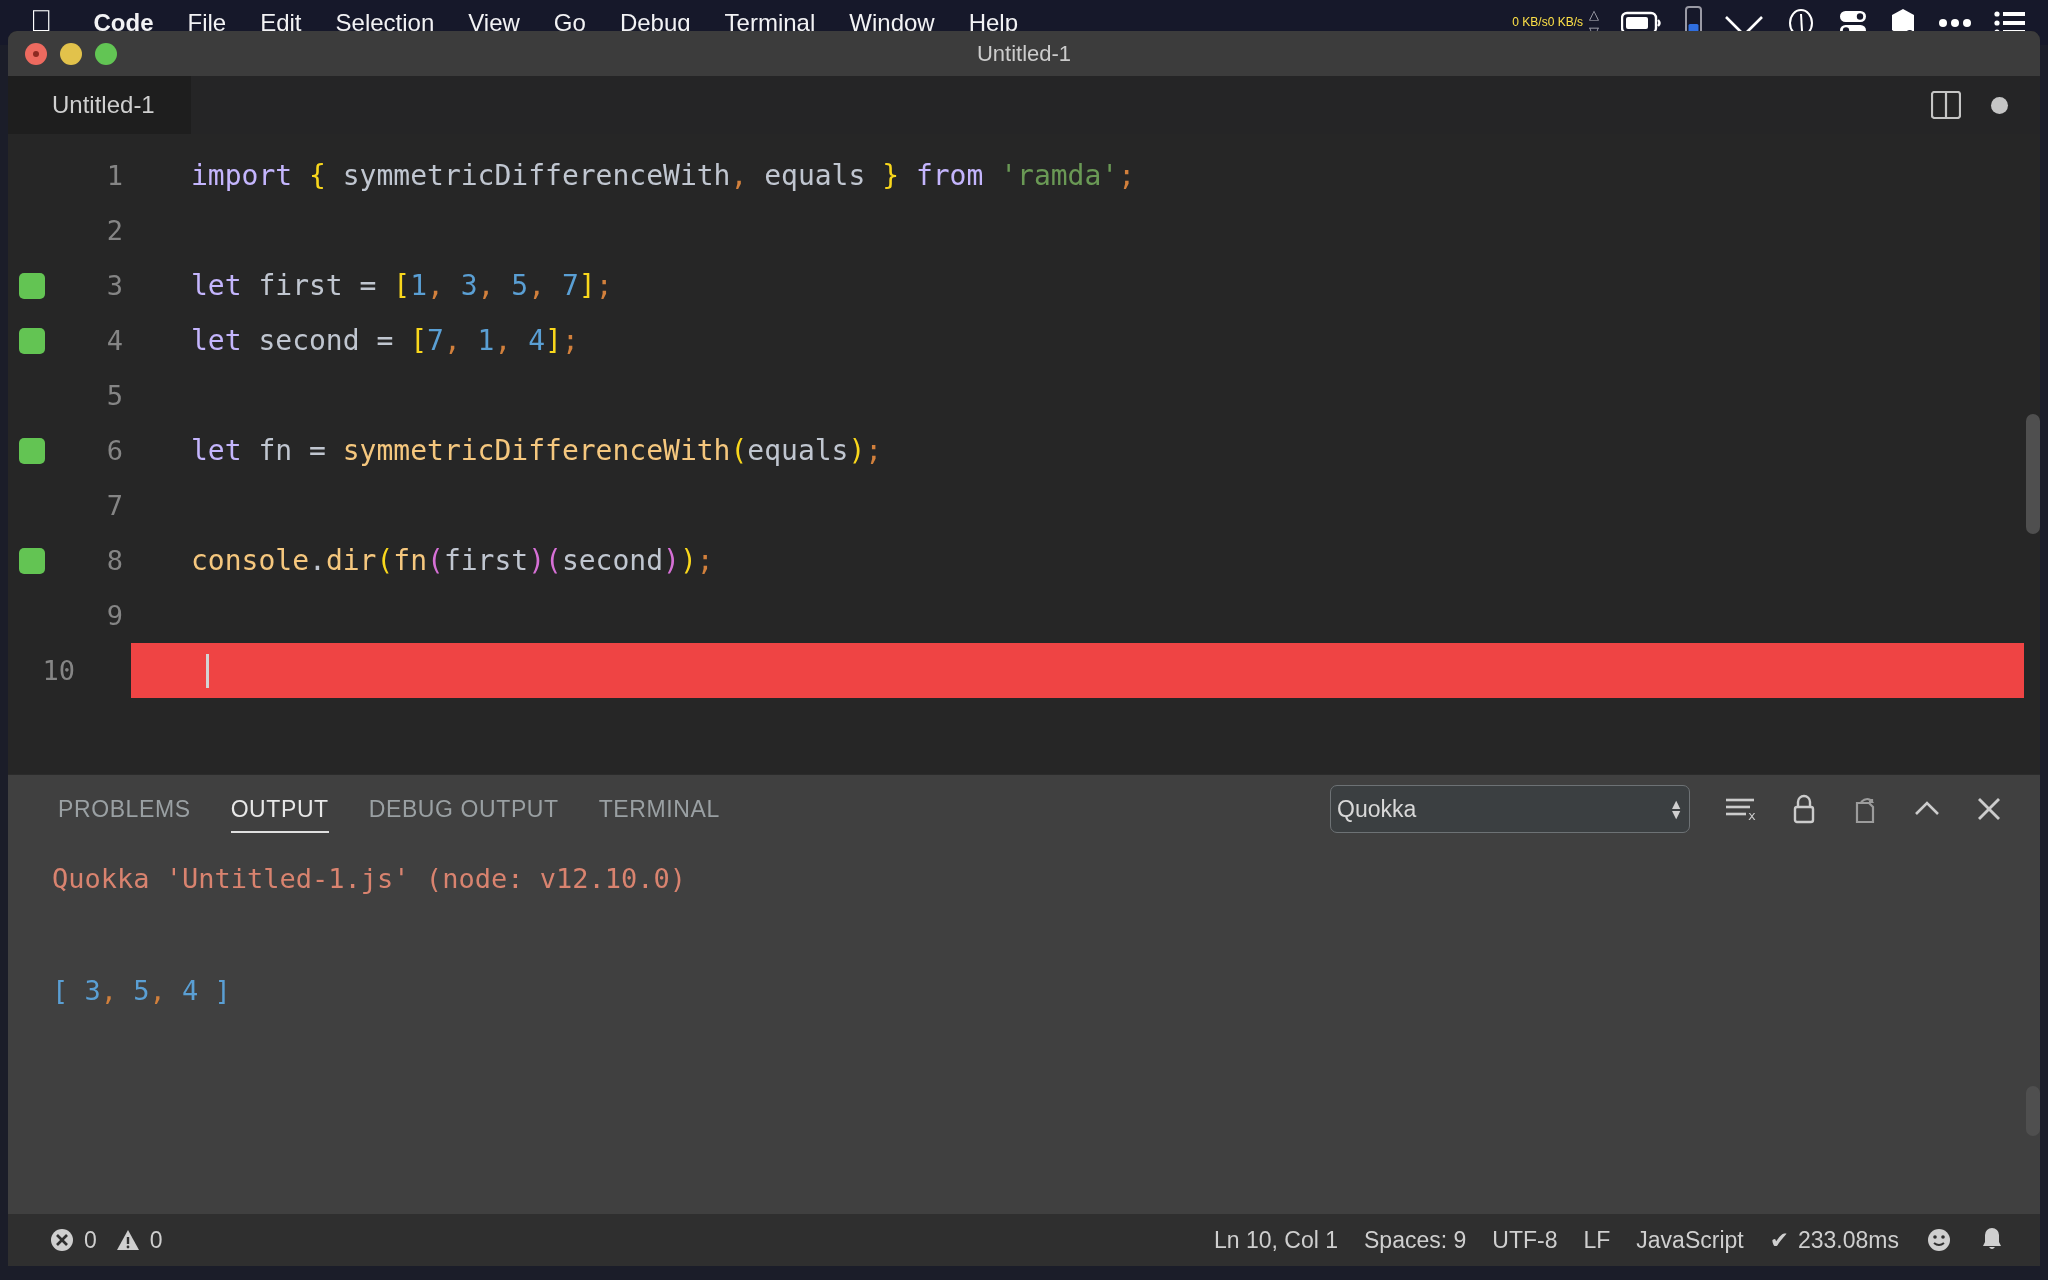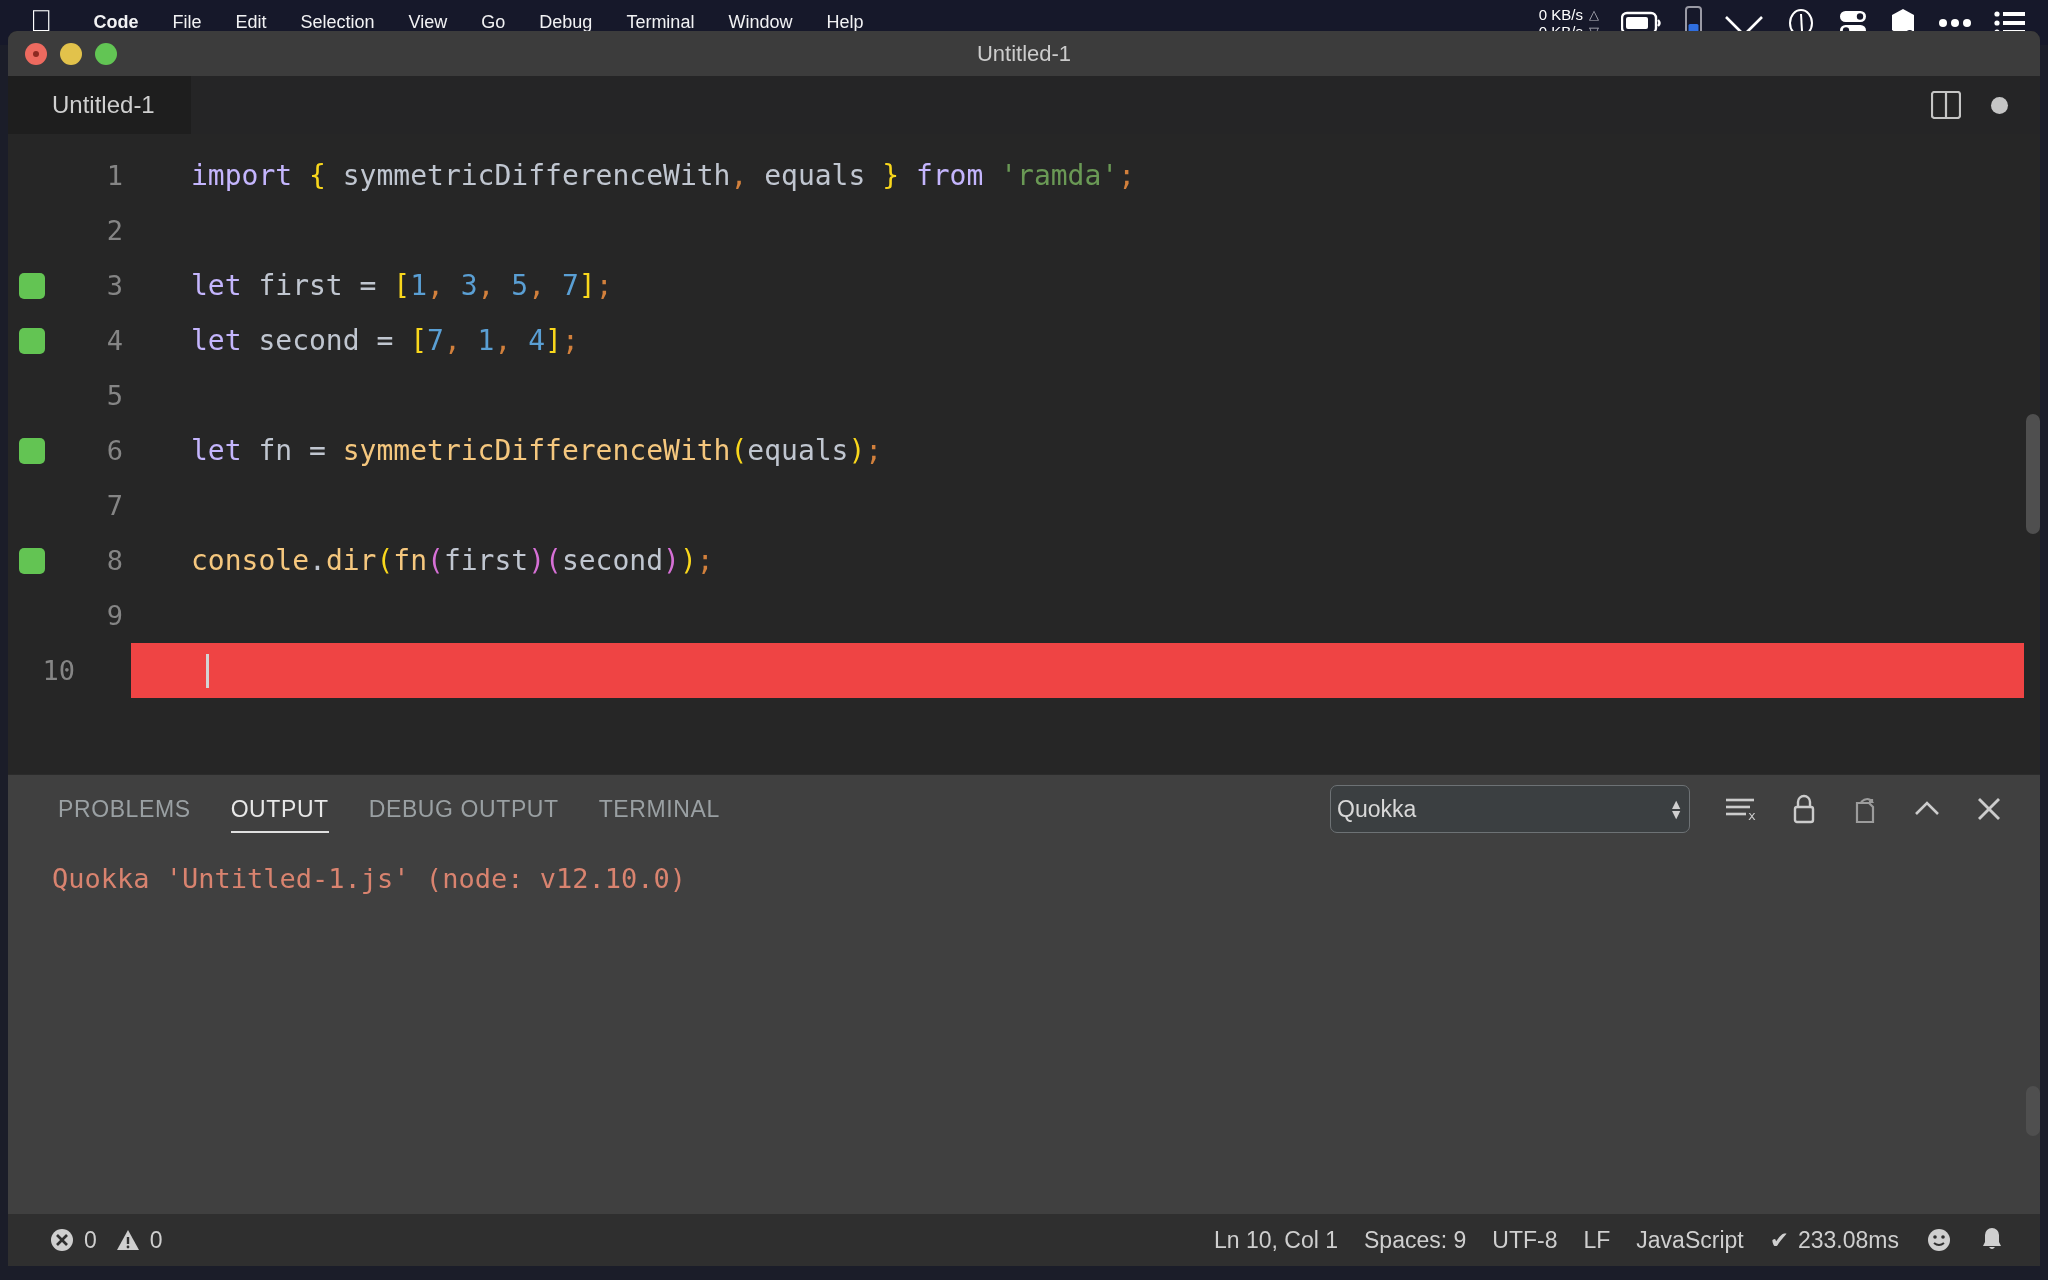--- a/index.html
+++ b/index.html
@@ -17,40 +17,40 @@
     background: #16182a;
     display: flex; align-items: center;
     color: #ffffff;
   }
   #menubar .apple {
     margin-left: 30px; margin-right: 24px;
     font-size: 30px; line-height: 30px;
     position: relative; top: -2px;
   }
   .menu-item {
-    font-size: 18px;
+    font-size: 24px;
     padding: 0 17px;
     color: #f2f2f4;
     white-space: nowrap;
   }
   .menu-item.bold { font-weight: bold; }
 
   #menubar-right {
     margin-left: auto; display: flex; align-items: center;
     padding-right: 22px; gap: 22px;
   }
   .net-speed {
     display: flex; align-items: center; gap: 6px;
     font-size: 0;
   }
   .net-speed .nums {
-    display: flex; flex-direction: column;
-    font-size: 15px; line-height: 17px;
+    display: flex; flex-direction: row;
+    font-size: 12px; line-height: 17px;
     font-family: "Liberation Sans", sans-serif;
-    color: #ffffff; text-align: right;
+    color: #fde047; text-align: right;
   }
   .net-speed .arrows {
     display: flex; flex-direction: column;
     font-size: 13px; line-height: 17px; color: #bbbbc4;
   }
   .mb-icon { display: flex; align-items: center; color: #ffffff; }
 
   
   #window {
     position: absolute;
@@ -425,20 +425,21 @@
               <line x1="5" y1="5" x2="25" y2="25" stroke="#cccccc" stroke-width="2.8"></line>
               <line x1="25" y1="5" x2="5" y2="25" stroke="#cccccc" stroke-width="2.8"></line>
             </svg>
         </span>
       </div>
     </div>
 
     <div id="panel-output">
         <div class="out-line"><span class="o-salmon">Quokka 'Untitled-1.js' (node: v12.10.0)</span></div>
         <div class="out-line">&nbsp;</div>
+        <div class="out-line"><span class="o-blue">[ </span><span class="o-blue">3</span><span class="o-comma">,</span><span class="o-blue"> 5</span><span class="o-comma">,</span><span class="o-blue"> 4</span><span class="o-blue"> ]</span></div>
       </div>
     <div id="panel-scrollbar"></div>
   </div>
 
   <div id="statusbar">
     <div id="status-left">
       <span class="sb-item">
         <span class="sb-icon">
           <svg width="26" height="26" viewBox="0 0 26 26">
               <circle cx="13" cy="13" r="11" fill="#cfcfcf"></circle>

